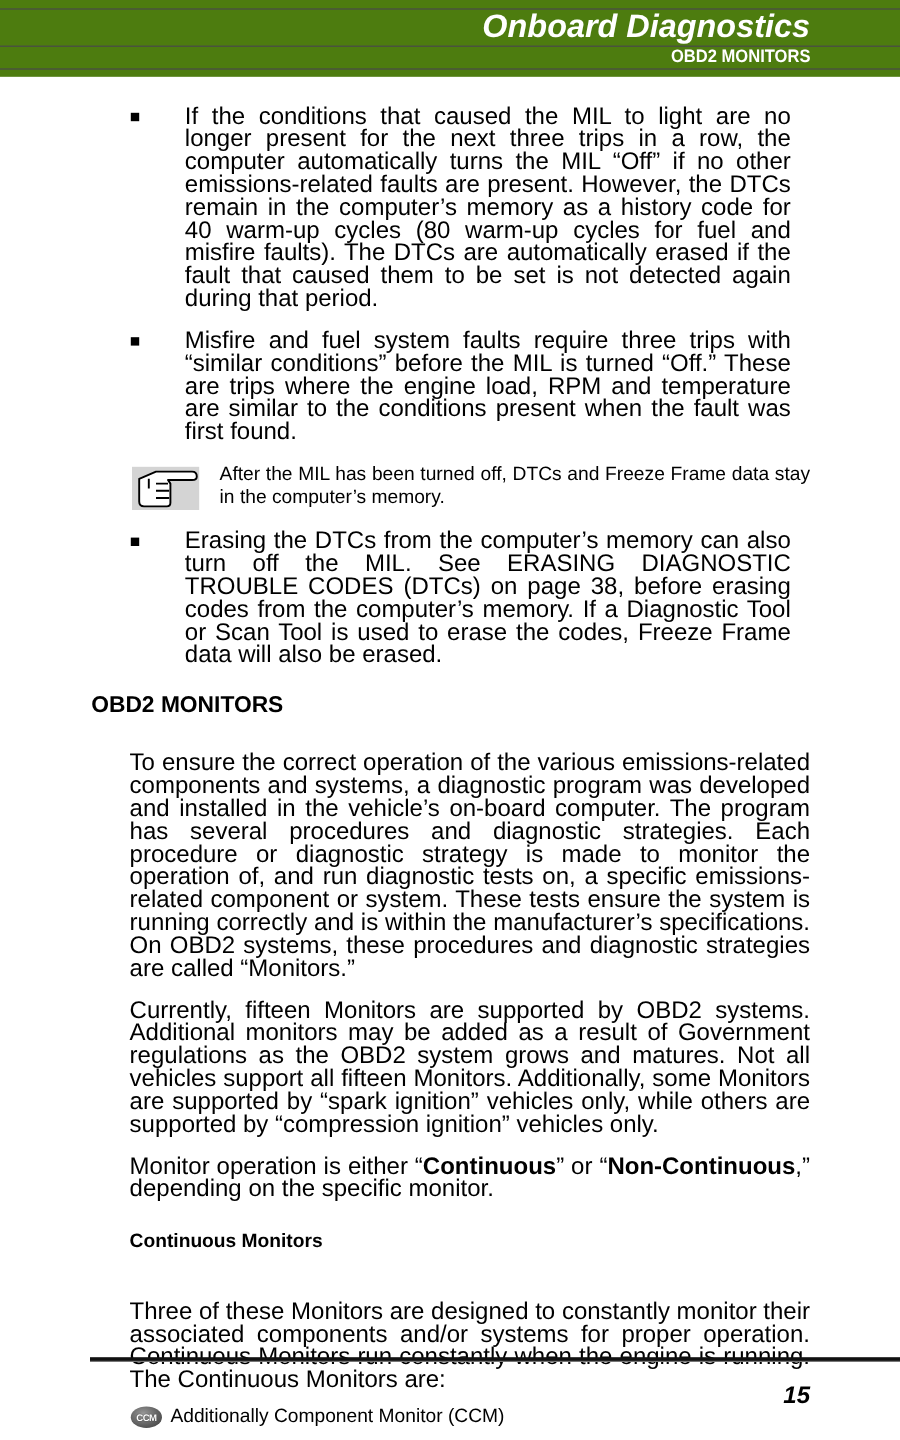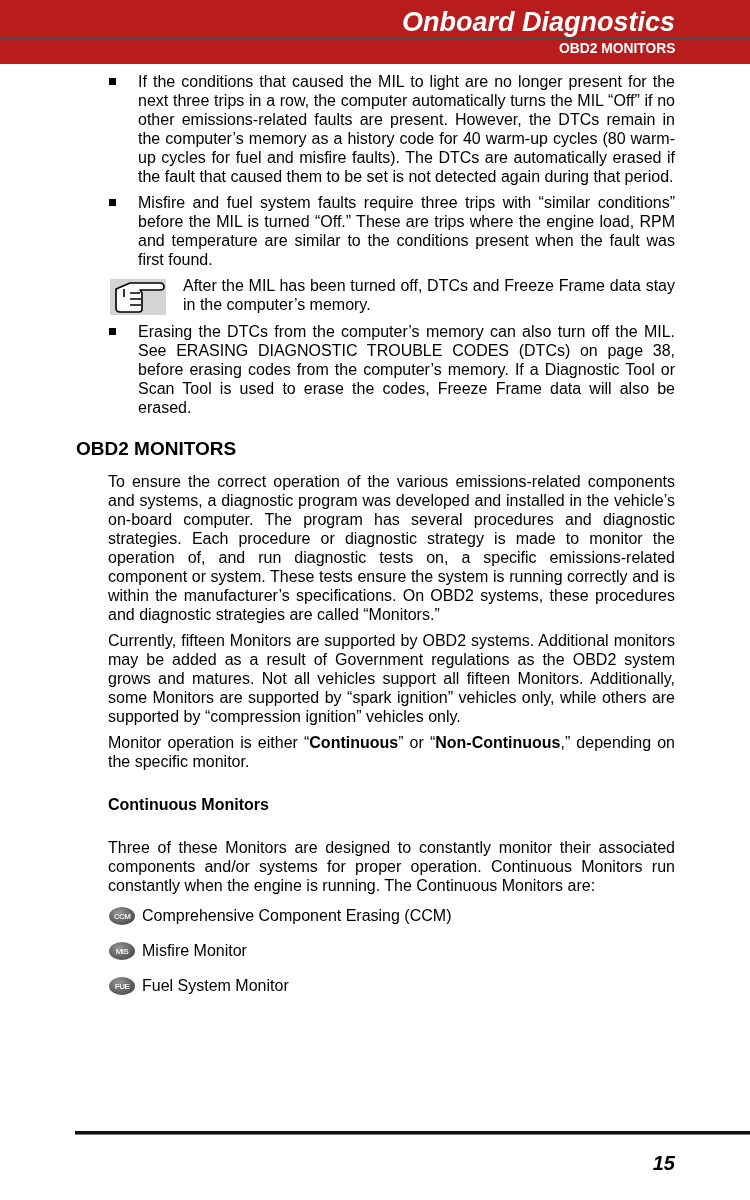--- a/index.html
+++ b/index.html
@@ -2,37 +2,37 @@
 <html><head>
   <meta charset="utf-8">
   <style>
     html, body { margin: 0; padding: 0; background: #ffffff; }
     body {
       width: 750px; height: 1200px; position: relative; overflow: hidden;
       font-family: "Liberation Sans", sans-serif; color: #000;
     }
     .header {
       position: absolute; left: 0; top: 0; width: 750px; height: 64px;
-      background: #b91c1c;
+      background: #4d7c0f;
     }
     .hline { position: absolute; left: 0; width: 750px; height: 1px; background: #4a4a4a; }
     .header-title {
       position: absolute; right: 75px; top: 6px;
       font-size: 27px; font-weight: bold; font-style: italic; color: #fff;
       letter-spacing: 0px; line-height: 32px; white-space: nowrap;
     }
     .header-sub {
       position: absolute; right: 75px; top: 39px;
       font-size: 15px; font-weight: bold; color: #fff; line-height: 18px; white-space: nowrap;
       transform: scaleX(0.92); transform-origin: right center;
     }
     .content { position: absolute; left: 0; top: 72px; width: 750px; }
     .p {
-      font-size: 16px; line-height: 19px; text-align: justify;
-      margin: 0;
+      font-size: 20px; line-height: 19px; text-align: justify;
+      margin: 16px;
     }
     .bullet-item { position: relative; margin-left: 138px; width: 537px; margin-bottom: 7px; }
     .bullet-item .sq {
       position: absolute; left: -29px; top: 6px; width: 7px; height: 7px; background: #000;
     }
     .note { position: relative; margin-left: 110px; width: 565px; height: 40px; margin-bottom: 6px; }
     .note-icon {
       position: absolute; left: 0; top: 3px; width: 56px; height: 36px; background: #d4d4d4;
     }
     .note-text {
@@ -118,21 +118,21 @@
   <p class="p body-p"><span>Monitor operation is either “</span><b>Continuous</b><span>” or “</span><b>Non-Continuous</b><span>,” depending on the specific monitor.</span></p>
 
   <div class="sub-heading">Continuous Monitors</div>
   <div style="height:12px;"></div>
   <p class="p body-p">Three of these Monitors are designed to constantly monitor their associated components and/or systems for proper operation. Continuous Monitors run constantly when the engine is running. The Continuous Monitors are:</p>
 
   <div style="height:4px;"></div>
 
   <div class="monitor-item">
     <span class="monitor-badge">CCM</span>
-    <span>Comprehensive Component Erasing (CCM)</span>
+    <span>Additionally Component Monitor (CCM)</span>
   </div>
   <div class="monitor-item">
     <span class="monitor-badge">MIS</span>
     <span>Misfire Monitor</span>
   </div>
   <div class="monitor-item">
     <span class="monitor-badge">FUE</span>
     <span>Fuel System Monitor</span>
   </div>
 </div>

